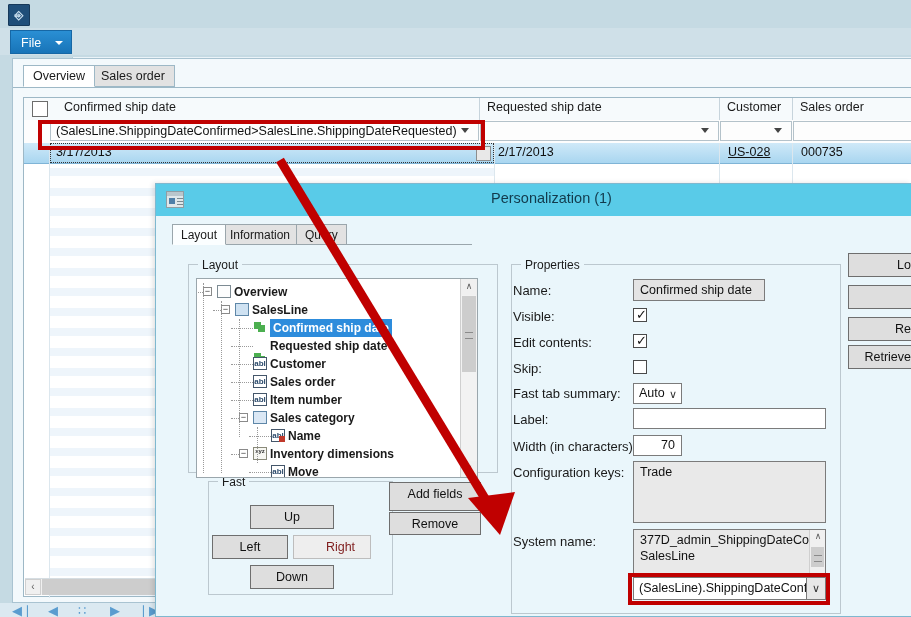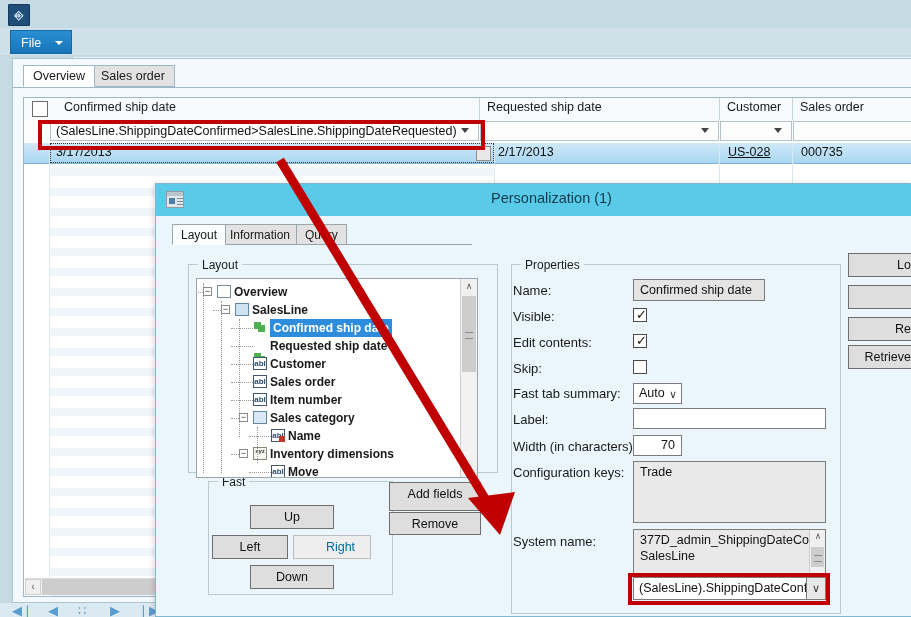--- a/index.html
+++ b/index.html
@@ -116,21 +116,21 @@
     line-height:7px;text-align:center;font-weight:bold;}
   #tree-scroll{position:absolute;right:0;top:0;width:16px;height:198px;background:#f2f2f2;border-left:1px solid #cfcfcf;}
   .scrollarrow{position:absolute;left:0;width:16px;height:16px;background:#f0f0f0;
     color:#606060;font-size:9px;line-height:15px;text-align:center;cursor:pointer;}
   #tree-thumb{position:absolute;left:1px;top:17px;width:14px;height:76px;background:#cdcdcd;cursor:pointer;}
   #tree-thumb-grip{position:absolute;left:3px;top:36px;width:8px;height:5px;
     border-top:1px solid #8a8a8a;border-bottom:1px solid #8a8a8a;}
   
   .btn{position:absolute;background:#dedede;border:1px solid #6e6e6e;box-sizing:border-box;
     font-size:12.5px;text-align:center;color:#111;cursor:pointer;}
-  .btn.disabled{color:#0369a1;background:#eeeeee;border-color:#bdbdbd;cursor:default;padding-left:17px;}
+  .btn.disabled{color:#7f1d1d;background:#eeeeee;border-color:#bdbdbd;cursor:default;padding-left:17px;}
   
   .plabel{position:absolute;font-size:13px;color:#1a1a1a;white-space:nowrap;}
   .pfield{position:absolute;background:#e4e4e4;border:1px solid #7b7b7b;box-sizing:border-box;
     font-size:12.5px;line-height:20px;padding-left:6px;color:#111;white-space:nowrap;overflow:hidden;}
   .pfield.white{background:#ffffff;}
   .pcheck{position:absolute;width:14px;height:14px;background:#ffffff;border:1px solid #4a4a4a;
     box-sizing:border-box;cursor:pointer;}
   .pcheck .tick{position:absolute;left:2px;top:-2px;font-size:13px;line-height:15px;color:#111;}
   .pcombo{position:absolute;background:#ffffff;border:1px solid #7b7b7b;box-sizing:border-box;
     font-size:12.5px;line-height:19px;padding-left:5px;color:#111;cursor:pointer;}

